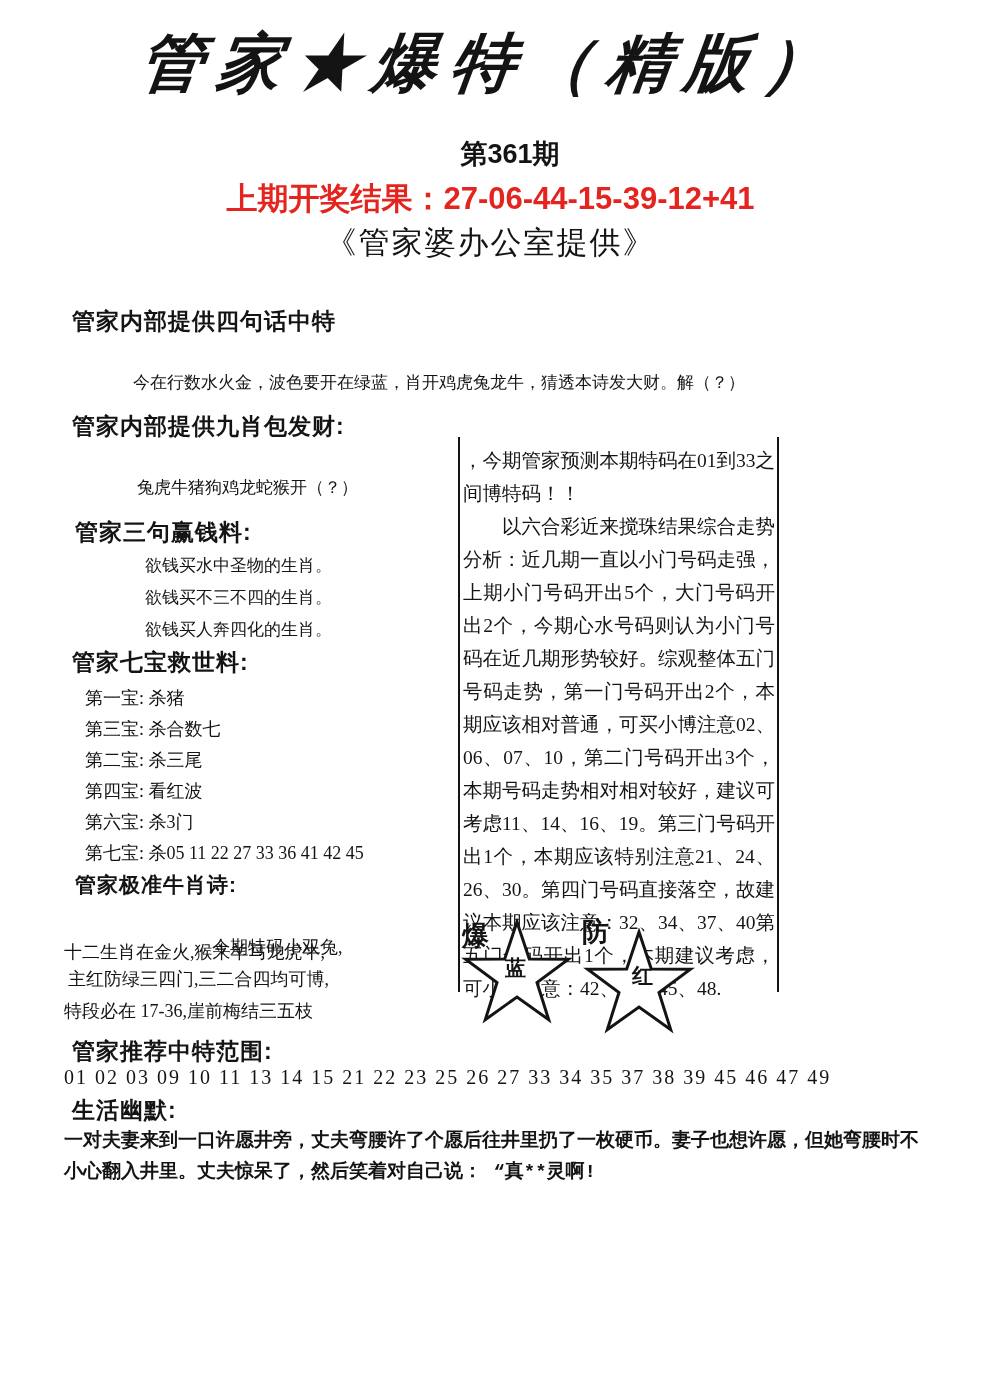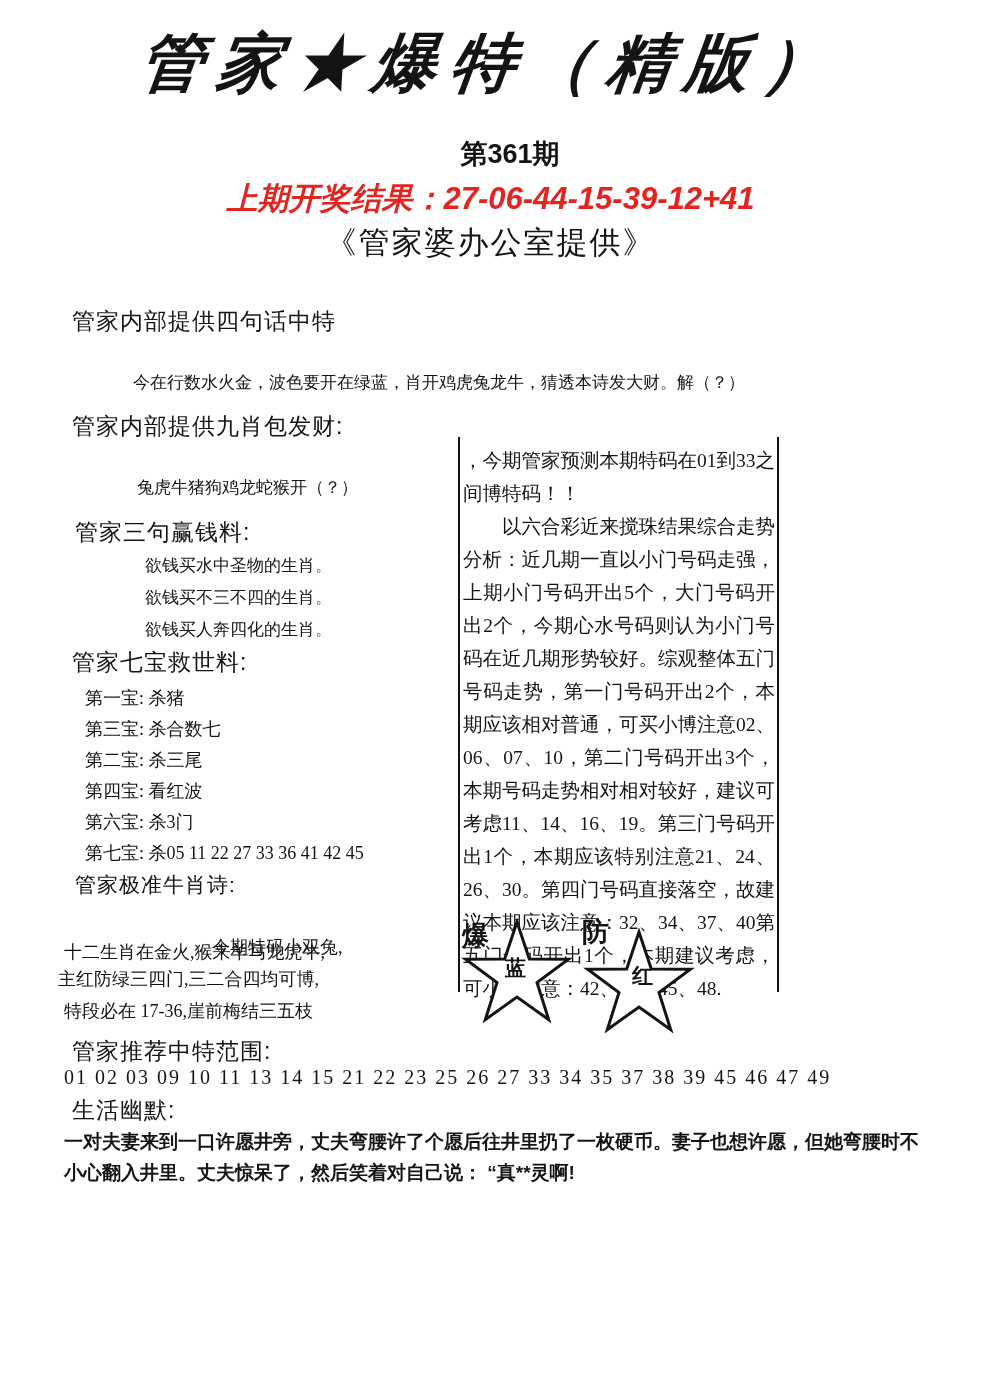--- a/index.html
+++ b/index.html
@@ -11,39 +11,39 @@
   .hei { font-family:"Liberation Sans","DejaVu Sans",sans-serif; }
   .abs { position:absolute; white-space:nowrap; }
 
   .masthead {
     left:0; right:0; top:20px; text-align:center;
     font-size:64px; font-weight:900; font-style:italic;
     letter-spacing:14px; transform:skewX(-7deg);
     font-family:"Liberation Serif","DejaVu Serif",serif;
   }
   .issue { left:0; right:0; top:136px; text-align:center; font-size:27px; font-weight:bold;margin-left:39px; }
-  .result-line { left:0; right:0; top:178px; text-align:center; font-size:31px; font-weight:bold;font-style:italic; }
+  .result-line { left:0; right:0; top:178px; text-align:center; font-size:31px; font-weight:bold; }
   .provider { left:0; right:0; top:222px; text-align:center; font-size:31px; letter-spacing:2px; }
 
-  .sec-head { font-size:23px; font-weight:normal; letter-spacing:1px; }
+  .sec-head { font-size:23px; font-weight:bold; letter-spacing:1px; }
   .body-17 { font-size:17px; }
   .body-18 { font-size:18px; }
 
   .h1 { left:72px;  top:306px; }
   .v1 { left:133px; top:371px; }
   .h2 { left:72px;  top:411px; }
   .v2 { left:137px; top:476px; }
   .h3 { left:75px;  top:517px; }
   .three-lines { left:145px; top:550px; line-height:32px; font-size:17px; white-space:nowrap; }
   .h4 { left:72px;  top:647px; }
   .treasures { left:85px; top:683px; line-height:31px; font-size:18px; white-space:nowrap; }
   .h5 { left:75px;  top:871px; font-size:21px; }
   .pl1 { left:64px;  top:903px;margin-top:37px; }
   .pl2 { left:212px; top:935px; }
-  .pl3 { left:58px;  top:967px;text-align:right; }
+  .pl3 { left:68px;  top:967px;text-align:right; }
   .pl4 { left:64px;  top:999px; }
 
   .vline { position:absolute; width:2px; background:#141414; top:437px; height:555px; }
   .vline.left  { left:458px; }
   .vline.right { left:777px; }
 
   .analysis {
     position:absolute; left:463px; top:444px; width:312px;
     font-size:19.5px; line-height:33px; text-align:justify;
   }
@@ -60,21 +60,21 @@
   .star-inner { position:absolute; font-size:21px; font-weight:bold; }
   .star-inner.i1 { left:53px; top:44px; }
   .star-inner.i2 { left:180px; top:52px; }
 
   .h6 { left:72px; top:1036px; }
   .range-numbers { left:64px; top:1066px; font-size:20px; letter-spacing:2px; }
   .h7 { left:72px; top:1095px; }
   .joke {
     position:absolute; left:64px; top:1126px; width:868px;
     font-size:19px; font-weight:bold; line-height:31px;
-    font-family:Liberation Sans, sans-serif;
+    font-family:Liberation Mono, monospace;
   }
 </style>
 </head>
 <body>
 
 <div class="page">
 
   <div class="abs masthead">管家★爆特（精版）</div>
 
   <div class="abs issue hei">第361期</div>

